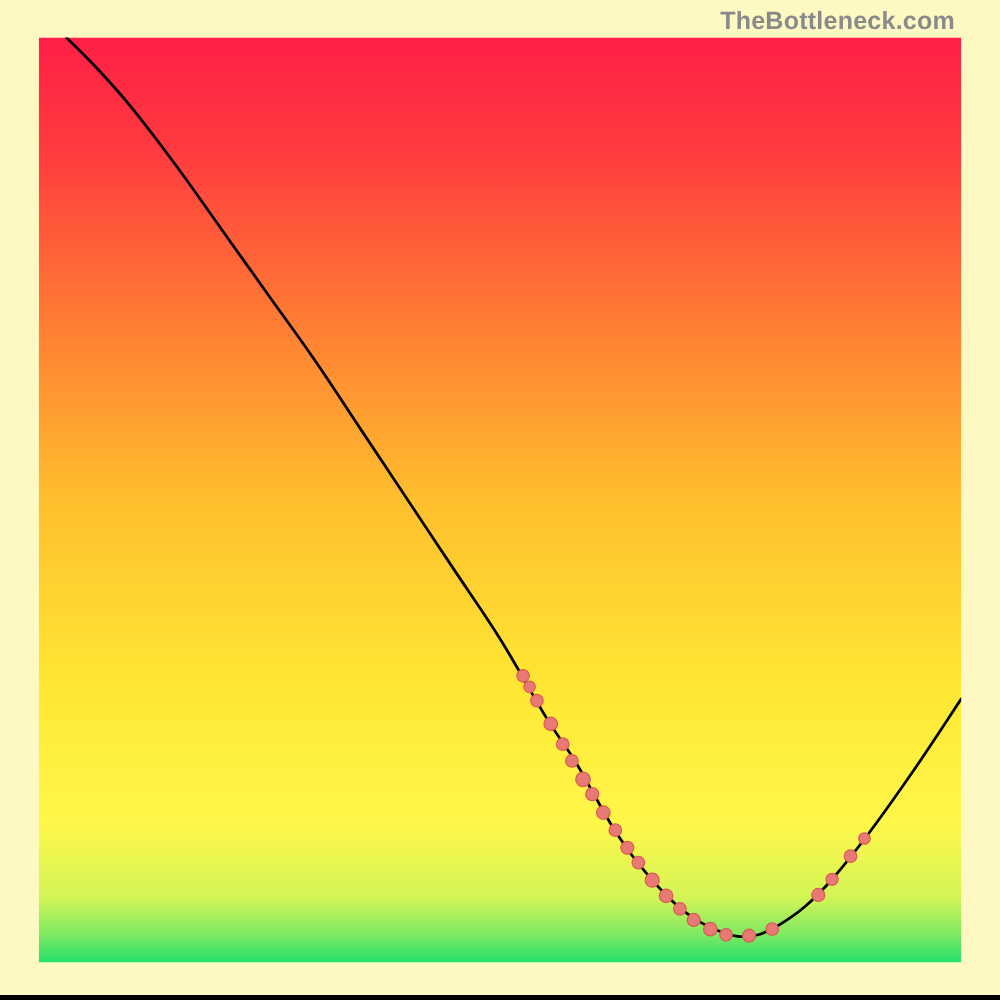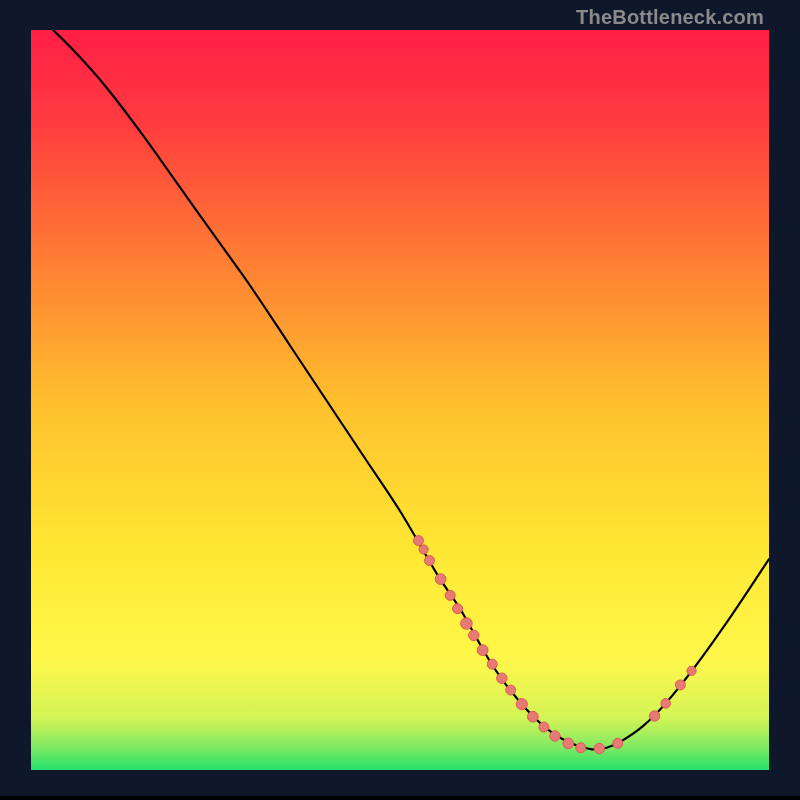--- a/index.html
+++ b/index.html
@@ -8,21 +8,21 @@
     width: 800px;
     height: 800px;
     background: #000;
     overflow: hidden;
     font-family: Arial, Helvetica, sans-serif;
   }
   .stage {
     position: relative;
     width: 800px;
     height: 796px;
-    background: #0f172a;
+    background: #fef9c3;
   }
   .plot-area {
     position: absolute;
     left: 31px;
     top: 30px;
     width: 738px;
     height: 740px;
   }
   .attribution {
     position: absolute;

